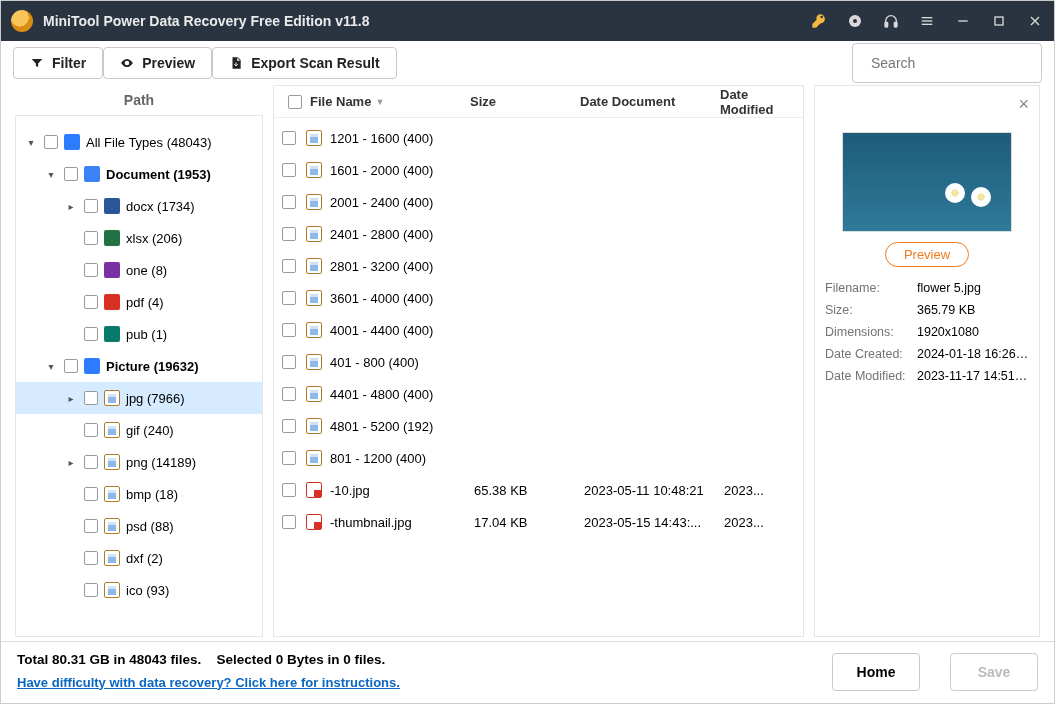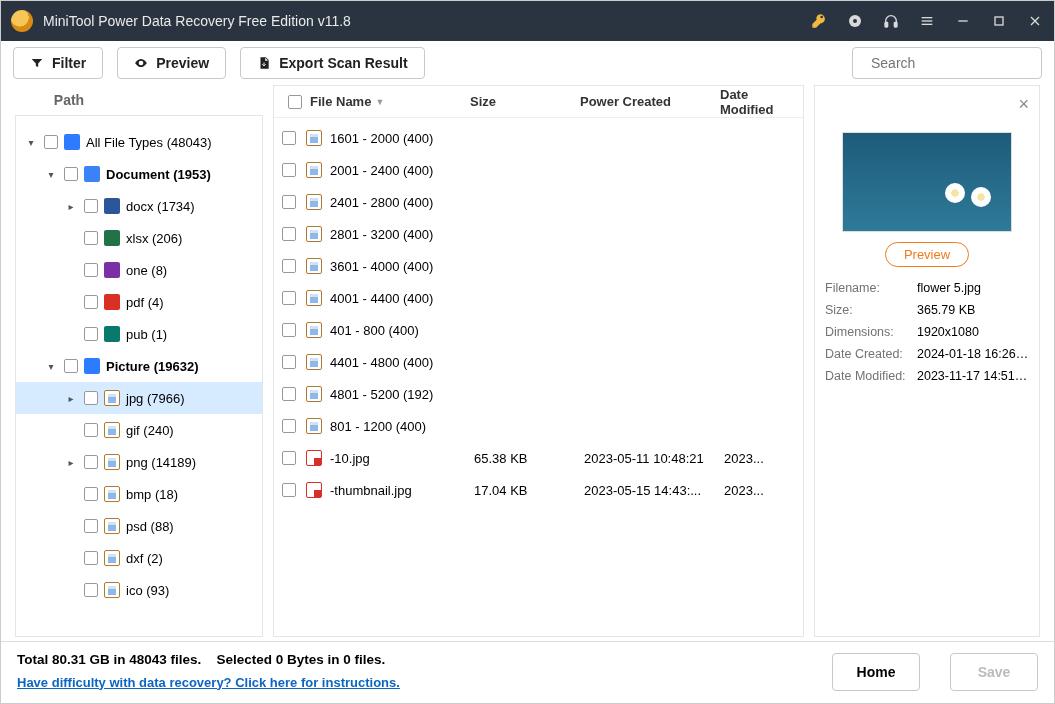--- a/index.html
+++ b/index.html
@@ -1,37 +1,37 @@
 <!DOCTYPE html>
 <html><head>
 <meta charset="utf-8">
 <style>
 * { margin: 0; padding: 0; box-sizing: border-box; font-family: -apple-system, "Segoe UI", Arial, sans-serif; }
 body { width: 1055px; height: 704px; background: #fff; border: 1px solid #ccc; overflow: hidden; }
 
 
 .titlebar { height: 40px; background: #2a3440; display: flex; align-items: center; padding: 0 10px; color: #eaeaea; }
 .titlebar .app-icon { width: 22px; height: 22px; background: radial-gradient(circle at 40% 35%, #f6c659 0 45%, #d98b14 46% 100%); border-radius: 50%; margin-right: 10px; }
-.titlebar .title { font-size: 14px; font-weight: 400; flex: 1; }
+.titlebar .title { font-size: 14px; font-weight: 700; flex: 1; }
 .titlebar .t-icons { display: flex; gap: 18px; align-items: center; }
 .titlebar .t-icon { width: 18px; height: 18px; display: flex; align-items: center; justify-content: center; cursor: pointer; color: #d9d9d9; }
 .titlebar .t-icon.key { color: #f3b83f; }
 .titlebar .t-icon svg { width: 16px; height: 16px; }
 
 
-.toolbar { height: 44px; display: flex; align-items: center; padding: 6px 12px; gap: 14px; }
+.toolbar { height: 44px; display: flex; align-items: center; padding: 6px 12px; }
 .btn { height: 32px; background: #fff; border: 1px solid #c9c9c9; border-radius: 4px; display: inline-flex; align-items: center; padding: 0 16px; gap: 8px; font-size: 14px; font-weight: 600; cursor: pointer; color:#222; }
 .btn svg { width: 14px; height: 14px; }
-.searchbox { margin-left: auto; height: 32px; border: 1px solid #c9c9c9; border-radius: 4px; width: 190px; display: flex; align-items: center; padding: 0 10px; gap: 8px; }
+.searchbox { margin-left: auto; height: 40px; border: 1px solid #c9c9c9; border-radius: 4px; width: 190px; display: flex; align-items: center; padding: 0 10px; gap: 8px; }
 .searchbox input { border: none; outline: none; font-size: 14px; flex: 1; background: transparent; }
 
 
 .content { display: flex; height: 556px; padding: 0 14px 4px 14px; gap: 10px; }
 .panel-left { width: 248px; display: flex; flex-direction: column; }
-.tabs { display: flex; height: 30px; }
+.tabs { display: flex; height: 30px; justify-content: center; }
 .tab { flex-basis: 108px; text-align: center; line-height: 30px; font-size: 14px; font-weight: 600; color: #666; cursor: pointer; }
 .tab.active { color: #0a84ff; border: 2px solid #d93025; border-radius: 2px; }
 .tree { flex: 1; border: 1px solid #e5e5e5; border-top: 1px solid #e5e5e5; overflow-y: auto; padding: 10px 0; position: relative; }
 .tree::-webkit-scrollbar { width: 10px; }
 .tree::-webkit-scrollbar-thumb { background: #d0d0d0; border-radius: 4px; }
 .tree-row { display: flex; align-items: center; height: 32px; font-size: 13px; padding-right: 6px; cursor: pointer; }
 .tree-row.selected { background: #d6ebff; }
 .chev { width: 14px; display:flex; justify-content:center; color:#555; font-size:10px; }
 .cb { width: 14px; height: 14px; border: 1px solid #999; border-radius: 2px; margin: 0 6px; background:#fff; }
 .ficon { width: 16px; height: 16px; margin-right: 6px; border-radius: 2px; display:flex; align-items:center; justify-content:center; font-size:9px; color:#fff; font-weight:700; }
@@ -271,24 +271,32 @@
   <div class="panel-center">
     <div class="cols">
       <div class="c-cb">
           <div class="cb"></div>
         </div>
       <div class="c-name">
           <span>File Name</span>
           <span class="sort-arrow">▼</span>
         </div>
       <div class="c-size">Size</div>
-      <div class="c-date">Power Created</div>
+      <div class="c-date">Date Document</div>
       <div class="c-mod">Date Modified</div>
     </div>
     <div class="filelist" id="filelist">
+        <div class="frow">
+          <span class="fcb"></span>
+          <span class="ficon fic img"></span>
+          <span class="fname">1201 - 1600 (400)</span>
+          <span class="fsize"></span>
+          <span class="fdate"></span>
+          <span class="fmod"></span>
+        </div>
         <div class="frow">
           <span class="fcb"></span>
           <span class="ficon fic img"></span>
           <span class="fname">1601 - 2000 (400)</span>
           <span class="fsize"></span>
           <span class="fdate"></span>
           <span class="fmod"></span>
         </div>
         <div class="frow">
           <span class="fcb"></span>

